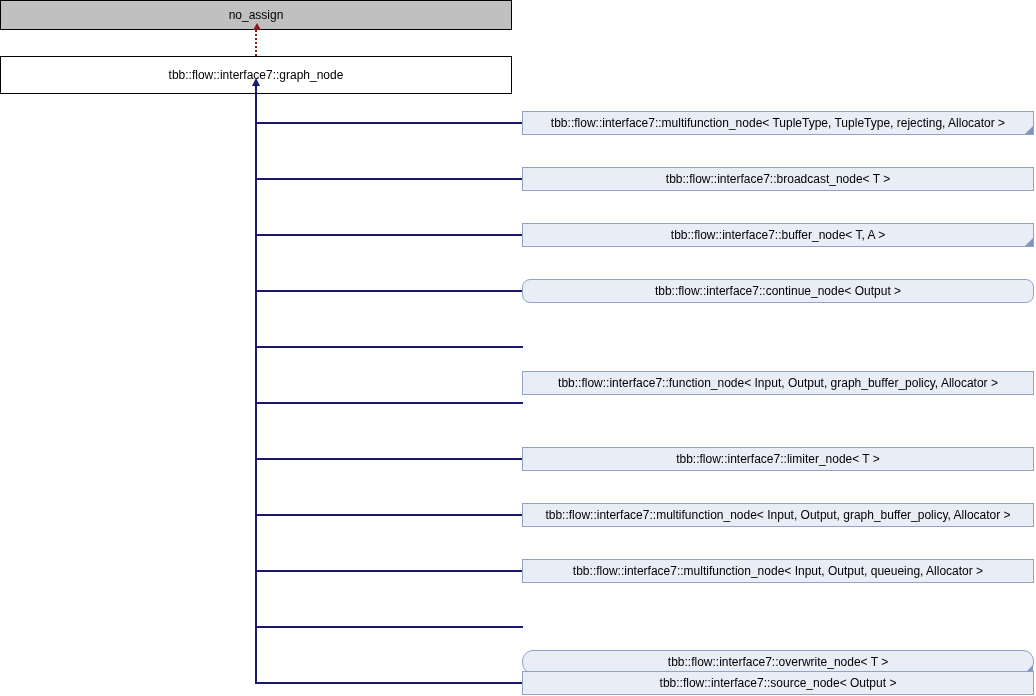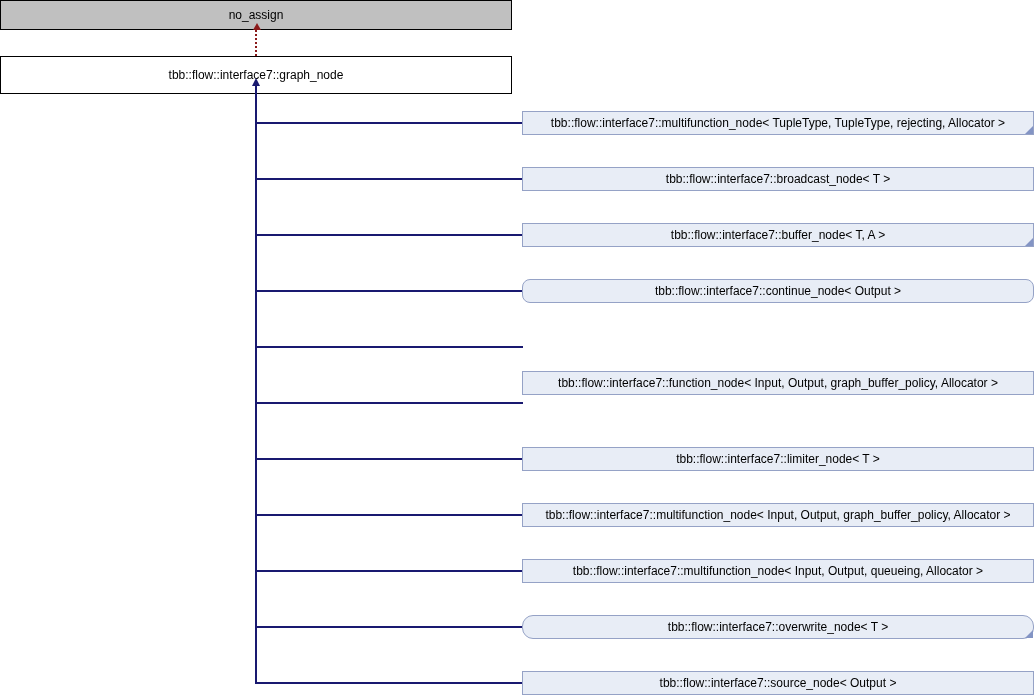--- a/index.html
+++ b/index.html
@@ -136,21 +136,21 @@
   <div class="node derived" style="top:503px;">
     <span>tbb::flow::interface7::multifunction_node&lt; Input, Output, graph_buffer_policy, Allocator &gt;</span>
 
   </div>
 
   <div class="node derived" style="top:559px;">
     <span>tbb::flow::interface7::multifunction_node&lt; Input, Output, queueing, Allocator &gt;</span>
 
   </div>
 
-  <div class="node derived" style="top:615px;border-radius:11px;">
+  <div class="node derived" style="top:650px;border-radius:11px;">
     <span>tbb::flow::interface7::overwrite_node&lt; T &gt;</span>
     <span class="fold"></span>
   </div>
 
   <div class="node derived" style="top:671px;">
     <span>tbb::flow::interface7::source_node&lt; Output &gt;</span>
 
   </div>
 
 </div>

